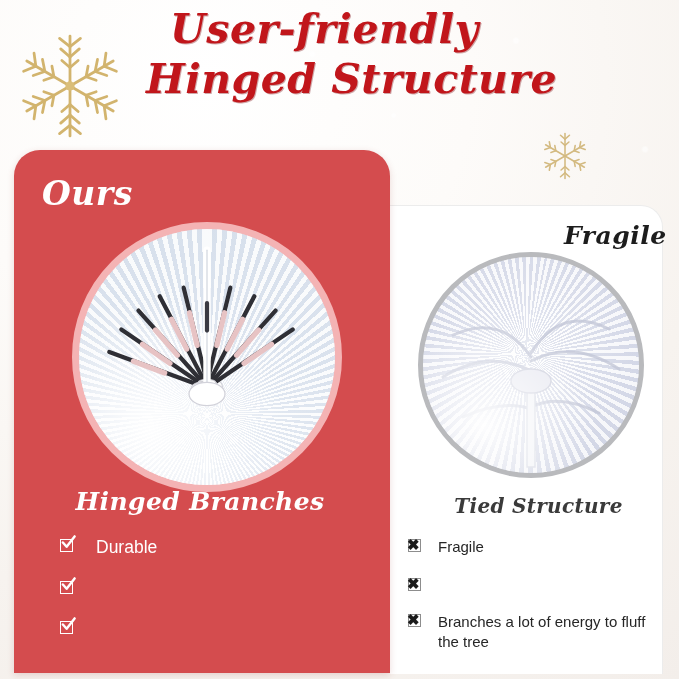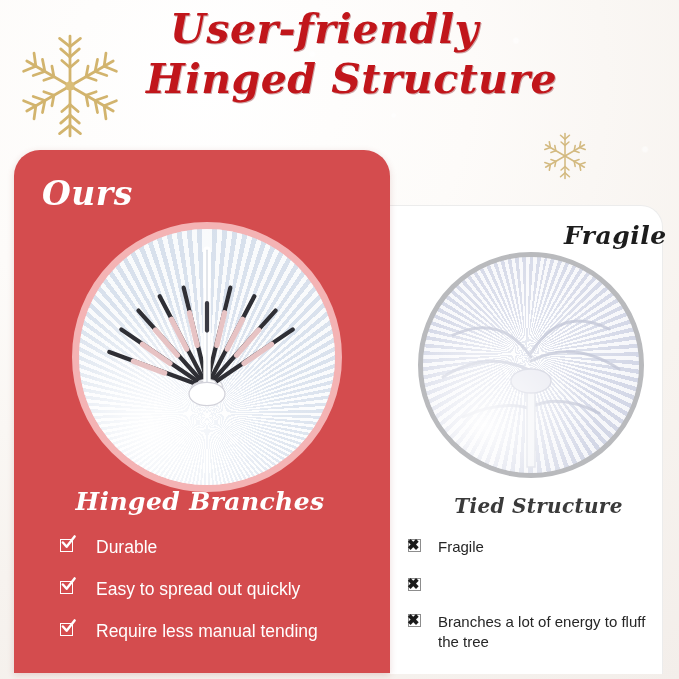--- a/index.html
+++ b/index.html
@@ -294,31 +294,29 @@
     <span class="feature-text-ours">Durable</span>
   </div>
 
   <div class="feature-row">
     <span class="check-icon">
       <span class="box"></span>
       <svg class="tick" viewBox="0 0 16 16">
           <path d="M2 8 L6 12.5 L14.5 1.5" fill="none" stroke="#ffffff" stroke-width="2.6" stroke-linecap="round" stroke-linejoin="round"></path>
         </svg>
     </span>
-    <span class="feature-text-ours">Easy to spread out quickly</span>
   </div>
 
   <div class="feature-row">
     <span class="check-icon">
       <span class="box"></span>
       <svg class="tick" viewBox="0 0 16 16">
           <path d="M2 8 L6 12.5 L14.5 1.5" fill="none" stroke="#ffffff" stroke-width="2.6" stroke-linecap="round" stroke-linejoin="round"></path>
         </svg>
     </span>
-    <span class="feature-text-ours">Require less manual tending</span>
   </div>
 
 </div>
 
 <div id="list-others">
 
   <div class="feature-row">
     <span class="x-icon">
       <span class="box"></span>
         <span class="ex">✖</span>

